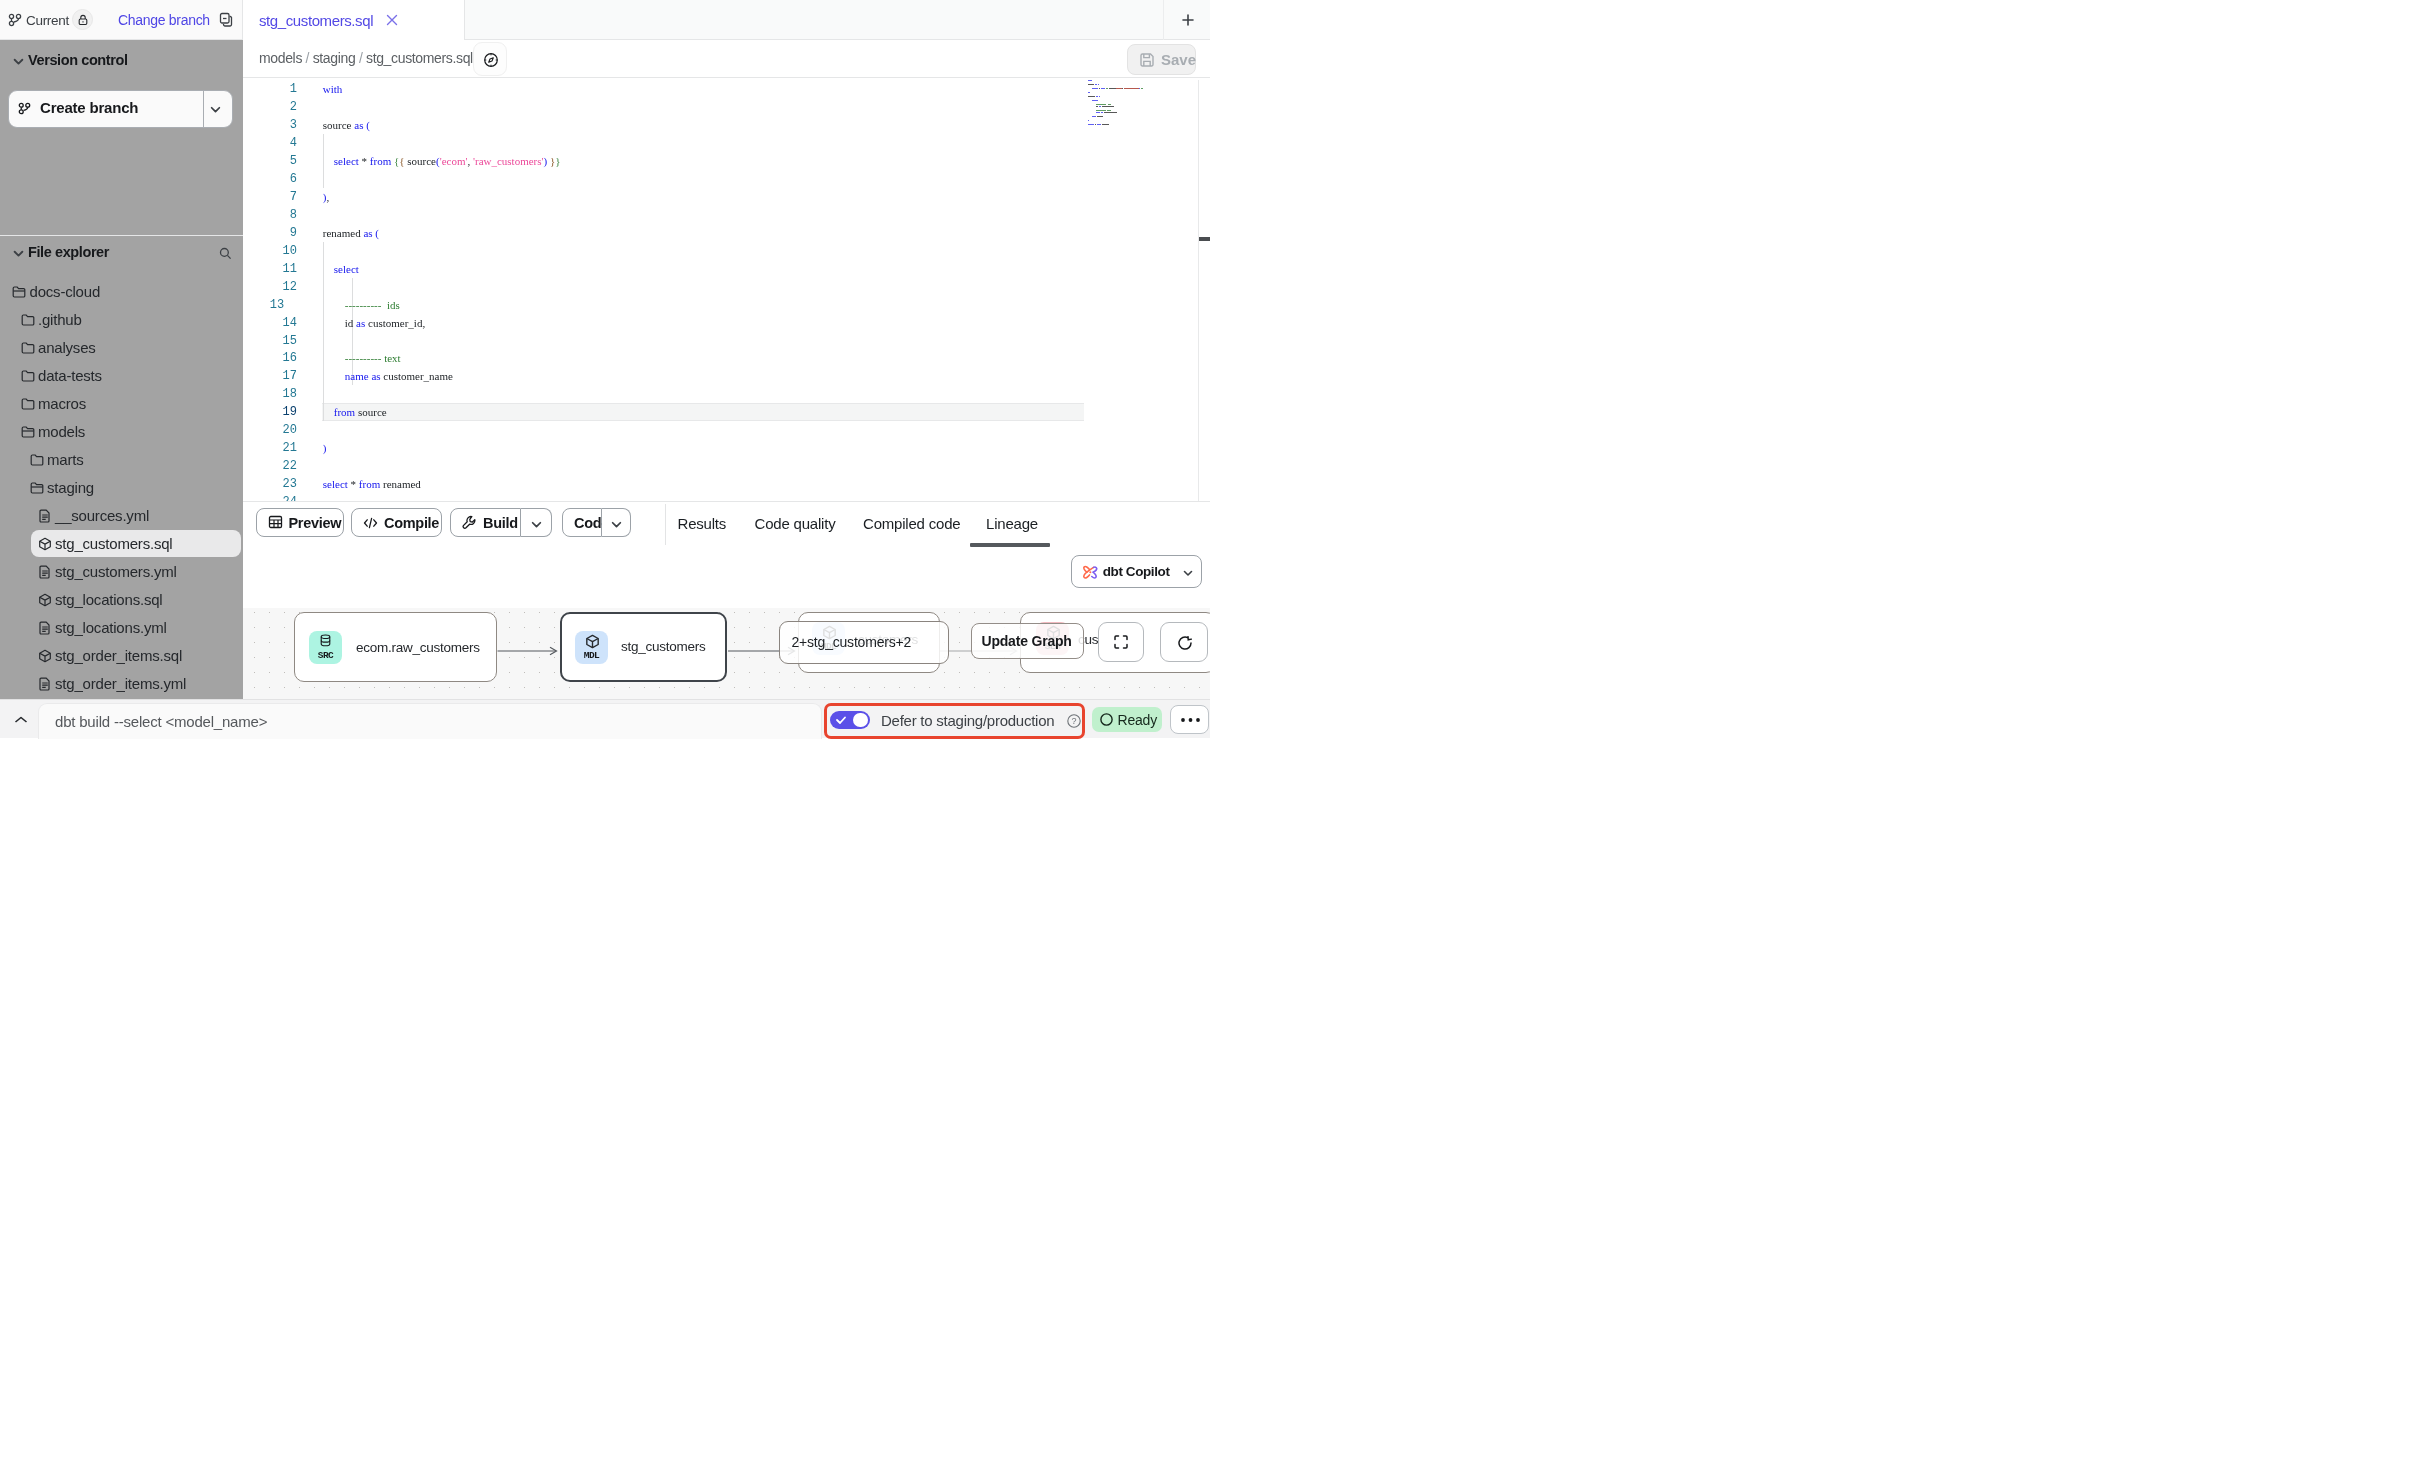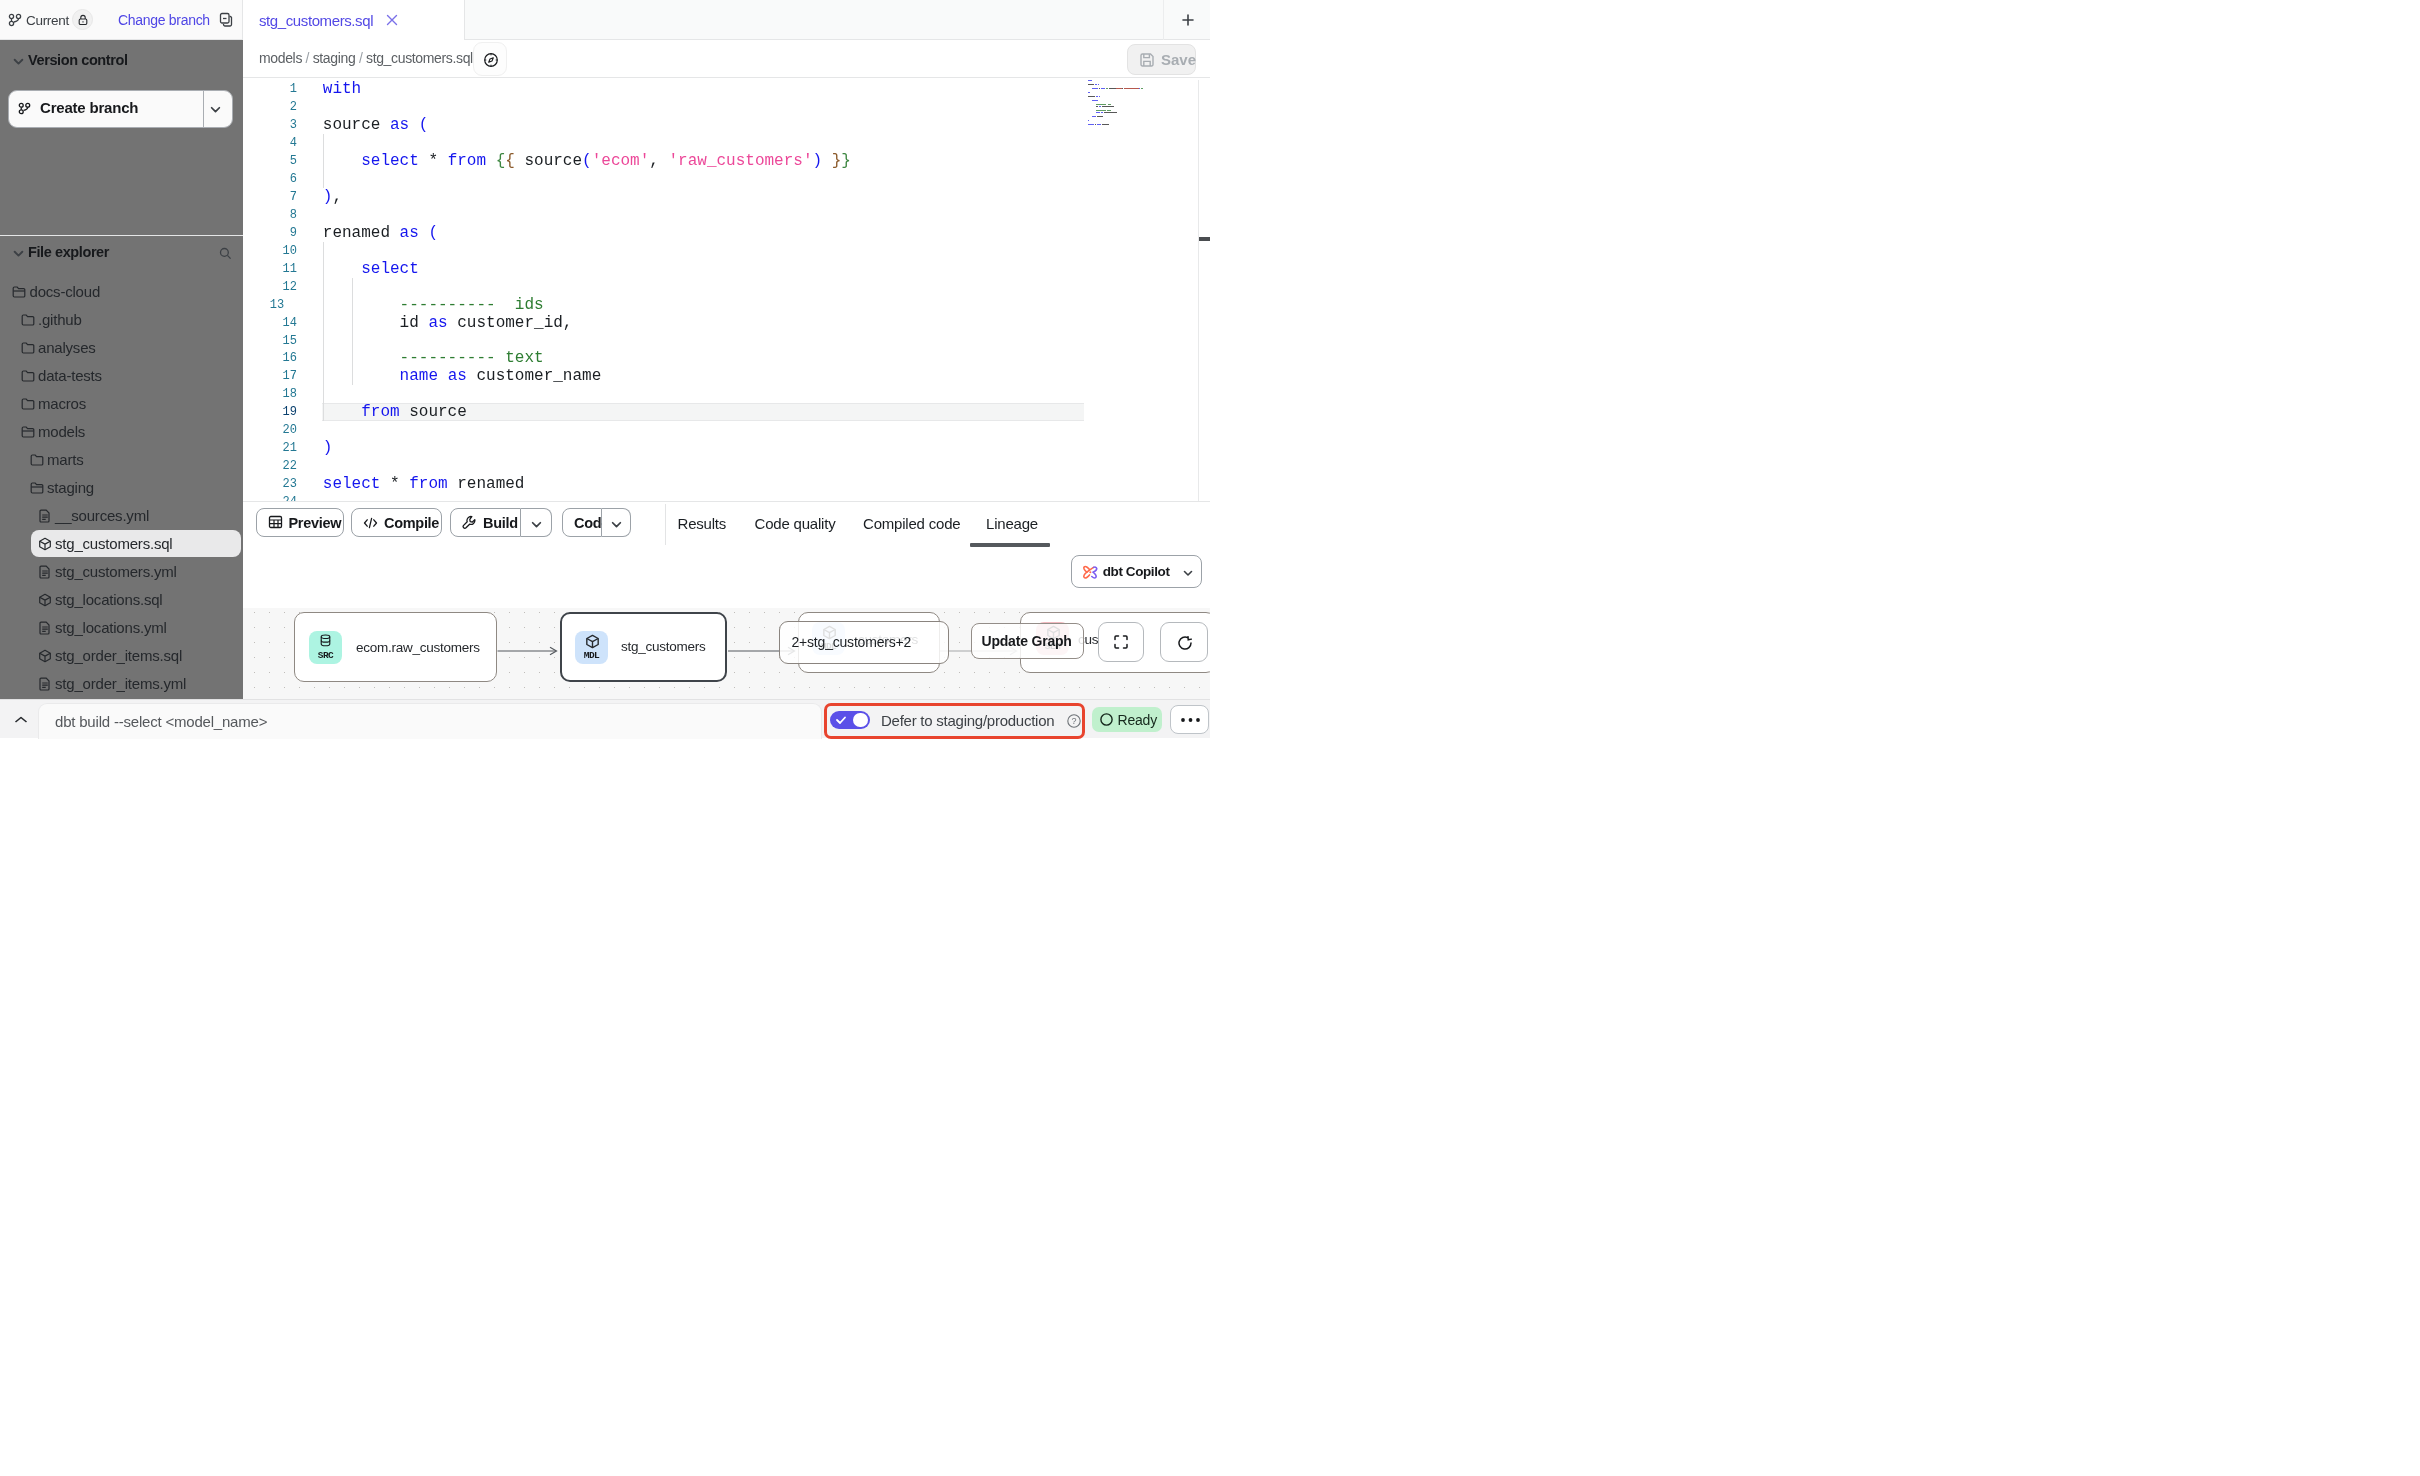--- a/index.html
+++ b/index.html
@@ -7,41 +7,41 @@
 #header{position:absolute;left:0;top:0;width:1210px;height:40px;}
 #hleft{position:absolute;left:0;top:0;width:243px;height:40px;background:#FAFAFA;border-bottom:1px solid #E5E6E7;border-right:1px solid #E5E6E7;}
 #tab{position:absolute;left:243px;top:0;width:222px;height:40px;background:#fff;border-right:1px solid #E5E6E7;}
 #hrest{position:absolute;left:465px;top:0;width:745px;height:40px;background:#F9FAFA;border-bottom:1px solid #E5E6E7;}
 .cur-txt{position:absolute;left:26px;top:12.5px;font-size:13.5px;color:#3c4045;letter-spacing:-0.3px;}
 .chg{position:absolute;left:118px;top:12px;font-size:14px;font-weight:500;color:#4F46E5;letter-spacing:-0.3px;}
 .lockb{position:absolute;left:72px;top:9px;width:21px;height:21px;border-radius:50%;background:#F1F1F1;border:1px solid #E7E7E7;}
 .tabtxt{position:absolute;left:16px;top:12px;font-size:15px;font-weight:500;color:#5349E5;letter-spacing:-0.4px;}
 #hsep{position:absolute;left:698px;top:0;width:1px;height:40px;background:#ECEDEE;}
 
-#sidebar{position:absolute;left:0;top:40px;width:269px;height:661px;background:#737373;border-right:1px solid #E5E6E7;overflow:hidden;}
+#sidebar{position:absolute;left:0;top:40px;width:269px;height:661px;background:#a3a3a3;border-right:1px solid #E5E6E7;overflow:hidden;}
 .sechead{font-size:14.5px;font-weight:700;color:#17191c;letter-spacing:-0.4px;}
 #createbtn{position:absolute;left:8px;top:50px;width:225px;height:38px;border:1px solid #A9ADB2;border-radius:9px;background:#FAFAFA;}
 #createbtn .split{position:absolute;left:194px;top:0;width:1px;height:36px;background:#A9ADB2;}
 #fe-div{position:absolute;left:0;top:195px;width:243px;height:1px;background:#E5E6E7;}
 .row{position:absolute;left:0;width:243px;height:28px;}
 .rowtxt{position:absolute;top:5px;font-size:15px;color:#25282c;letter-spacing:-0.2px;}
 .sel{position:absolute;left:31px;top:0px;width:210px;height:27px;background:#E9E9EA;border-radius:8px;}
 .ficon{position:absolute;top:7px;width:14px;height:14px;}
 
 #crumb{position:absolute;left:243px;top:40px;width:967px;height:38px;background:#fff;border-bottom:1px solid #E5E6E7;}
 #crumb .path{position:absolute;left:16px;top:10px;font-size:14px;color:#5c6064;letter-spacing:-0.35px;}
 #compass{position:absolute;left:230px;top:2px;width:34px;height:34px;border:1px solid #F0F0F0;border-radius:9px;background:#FDFDFD;}
 #savebtn{position:absolute;left:884px;top:4px;width:69px;height:31px;background:#F1F1F1;border:1px solid #E3E3E3;border-radius:8px;color:#A8ADB2;}
 #savebtn span{position:absolute;left:33px;top:6px;font-size:15px;font-weight:600;}
 
 #editor{position:absolute;left:243px;top:78px;width:967px;height:424px;background:#fff;border-bottom:1px solid #E5E6E7;overflow:hidden;}
 #activeline{position:absolute;left:79px;top:325.4px;width:762px;height:18px;background:#F4F5F5;border-top:1px solid #E7E8E9;border-bottom:1px solid #E7E8E9;}
 .lnum{position:absolute;width:40px;text-align:right;font-family:"Liberation Mono",monospace;font-size:12px;line-height:18px;color:#237893;}
 .lnum.act{color:#0B416F;}
-.cline{position:absolute;left:79.8px;font-family:Liberation Mono, monospace;font-size:16px;line-height:18px;white-space:pre;color:#1b1f23;}
+.cline{position:absolute;left:79.8px;font-family:Liberation Serif, serif;font-size:11px;line-height:18px;white-space:pre;color:#1b1f23;}
 .kb{color:#1516EE;font-style:normal;}
 .cm{color:#2E7D32;}
 .st{color:#ec4899;}
 .gr{color:#3E8742;}
 .br{color:#8B5A2B;}
 .iguide{position:absolute;width:1px;background:#DCDDDE;}
 #mmsep{position:absolute;left:955px;top:2px;width:1px;height:422px;background:#E8E9EA;}
 #mthumb{position:absolute;left:955.5px;top:159px;width:11.5px;height:3.5px;background:#4A4D50;}
 .mbar{position:absolute;height:0.95px;opacity:0.82;}
 .mb-k{background:#3d3df0;}

